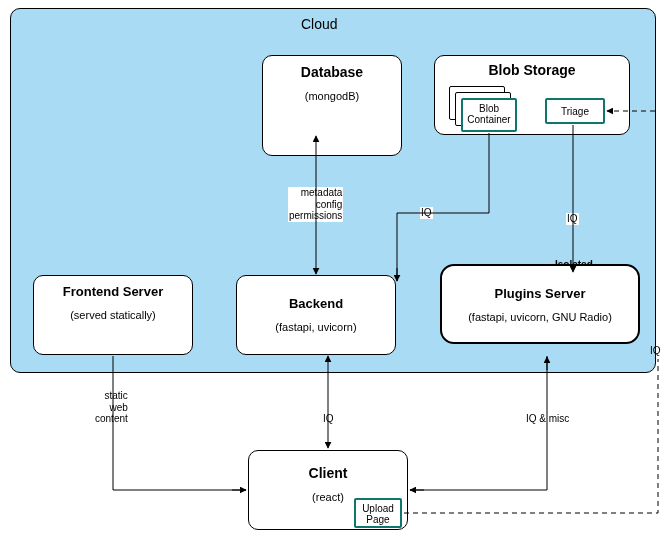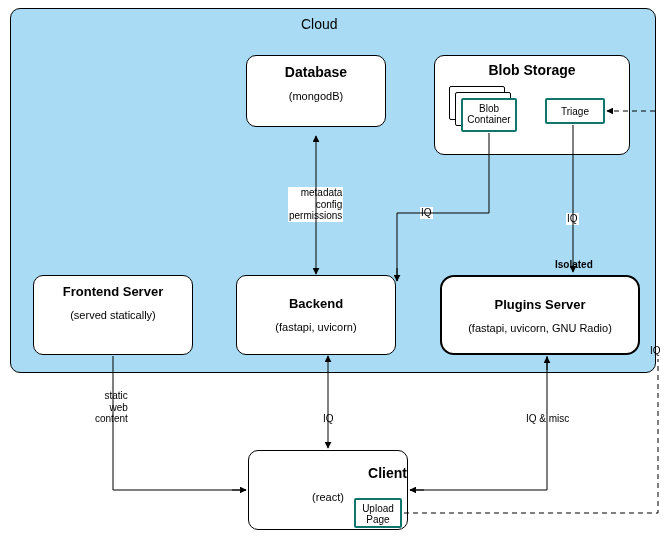--- a/index.html
+++ b/index.html
@@ -85,26 +85,26 @@
   }
 </style>
 </head>
 <body>
 
 <div class="canvas">
 
   <div class="cloud" style="left:10px; top:8px; width:646px; height:365px;"></div>
   <div class="label nobg" style="left:300px; top:16px; font-size:14px;">Cloud</div>
 
-  <div class="box" style="left:246px; top:55px; width:140px; height:72px;">
+  <div class="box" style="left:262px; top:55px; width:140px; height:101px;">
     <div class="title big">Database</div>
     <div class="sub">(mongodB)</div>
   </div>
 
-  <div class="box" style="left:434px; top:55px; width:196px; height:100px;">
+  <div class="box" style="left:434px; top:55px; width:196px; height:80px;">
     <div class="title big" style="margin-top:6px;">Blob Storage</div>
   </div>
 
   <div class="minibox" style="left:449px; top:86px; width:56px; height:34px;"></div>
   <div class="minibox" style="left:455px; top:92px; width:56px; height:34px;"></div>
   <div class="smallbox" style="left:461px; top:98px; width:56px; height:34px;">Blob<br>Container</div>
 
   <div class="smallbox" style="left:545px; top:98px; width:60px; height:26px; padding-top:6px;">Triage</div>
 
   <div class="box" style="left:33px; top:275px; width:160px; height:80px;">
@@ -112,27 +112,27 @@
     <div class="sub">(served statically)</div>
   </div>
 
   <div class="box" style="left:236px; top:275px; width:160px; height:80px;">
     <div class="title" style="margin-top:20px;">Backend</div>
     <div class="sub">(fastapi, uvicorn)</div>
   </div>
 
   <div class="label nobg" style="left:554px; top:259px; font-size:10px; font-weight:bold;">Isolated</div>
 
-  <div class="box thickbox" style="left:440px; top:275px; width:200px; height:80px; border-radius:14px;">
+  <div class="box thickbox" style="left:440px; top:264px; width:200px; height:80px; border-radius:14px;">
     <div class="title" style="margin-top:20px;">Plugins Server</div>
     <div class="sub">(fastapi, uvicorn, GNU Radio)</div>
   </div>
 
   <div class="box" style="left:248px; top:450px; width:160px; height:80px;">
-    <div class="title big" style="margin-top:14px;text-align:right;">Client</div>
+    <div class="title big" style="margin-top:14px;">Client</div>
     <div class="sub">(react)</div>
   </div>
 
   <div class="smallbox" style="left:354px; top:498px; width:48px; height:30px;">Upload<br>Page</div>
 
   <div class="label" style="left:288px; top:187px; white-space:pre;">metadata
 config
 permissions</div>
 
   <div class="label" style="left:420px; top:207px;">IQ</div>

